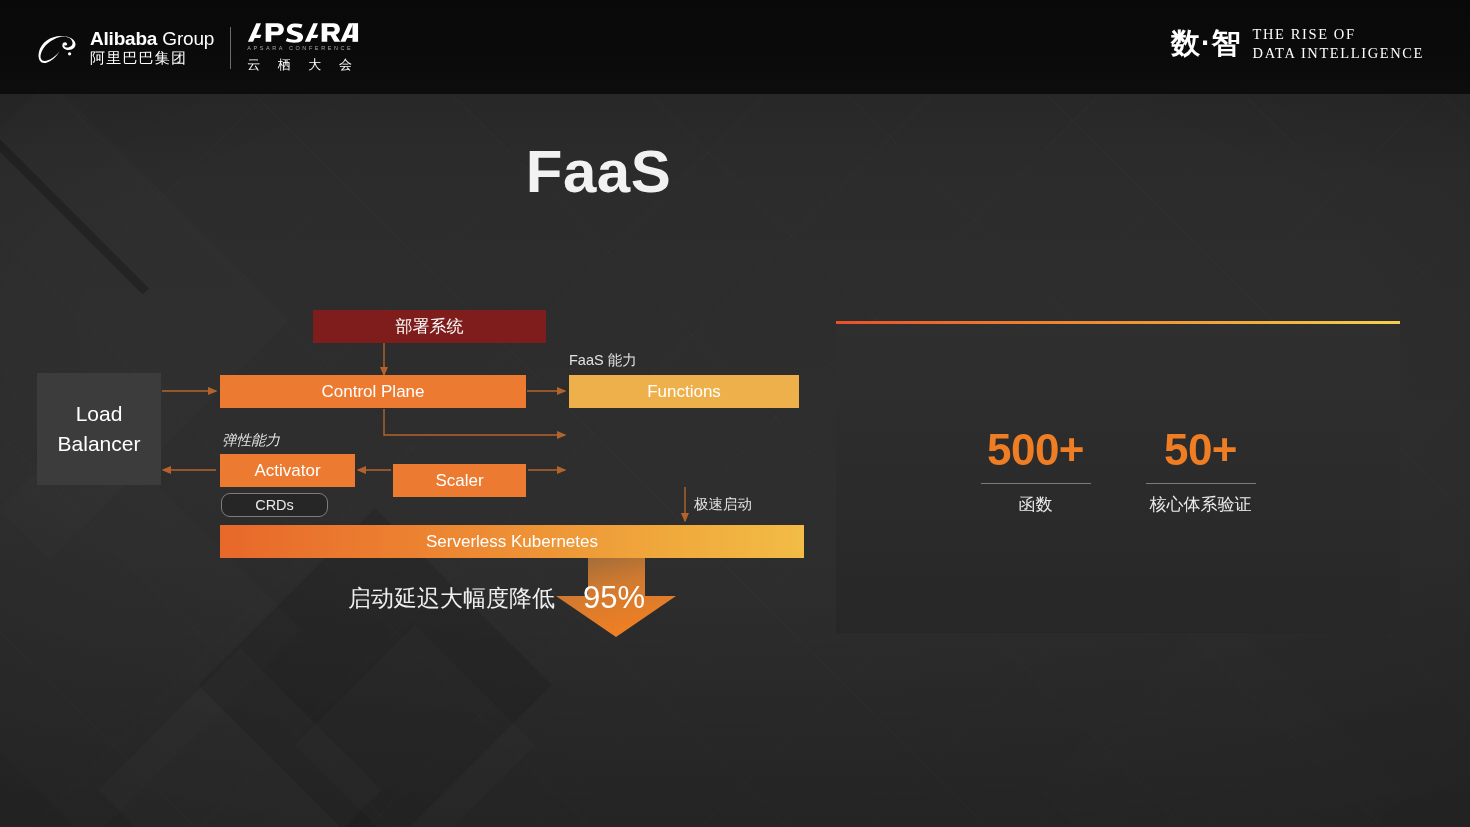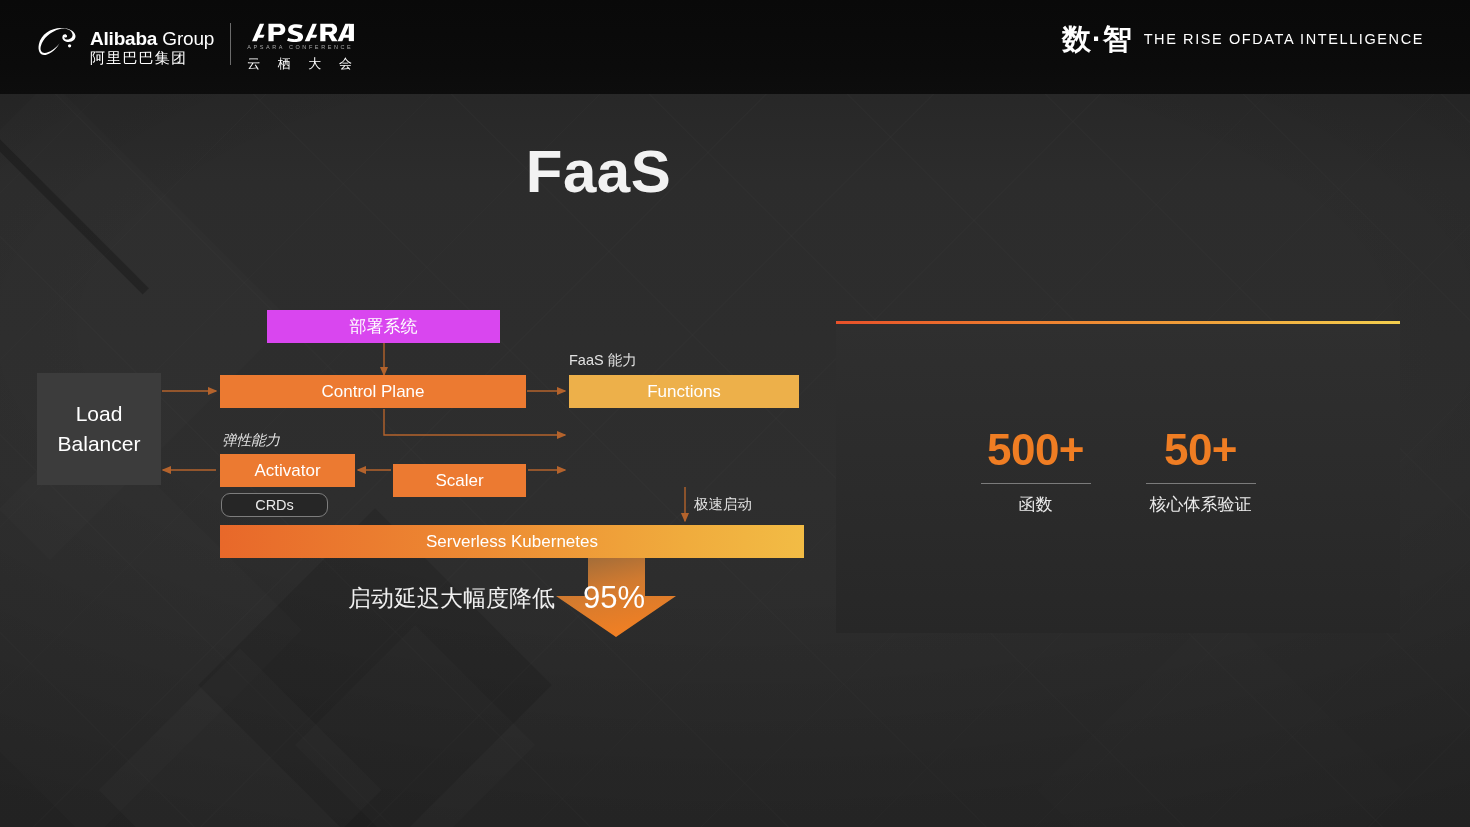--- a/index.html
+++ b/index.html
@@ -49,21 +49,21 @@
 
   
   .header {
     position: absolute; left: 0; top: 0;
     width: 1470px; height: 94px;
     background: linear-gradient(180deg, #090909 0%, #0b0b0b 70%, #0d0d0d 100%);
     z-index: 20;
   }
   .logo-left {
     position: absolute; left: 36px; top: 23px;
-    display: flex; height: 50px;
+    display: flex; align-items: center; height: 50px;
   }
   .ali-mark { width: 48px; height: 34px; margin-right: 6px; }
   .ali-words { display: flex; flex-direction: column; justify-content: center; }
   .ali-en {
     color: #fff; font-size: 19px; font-weight: bold;
     letter-spacing: -0.2px; line-height: 1.05;
     white-space: nowrap;
   }
   .ali-en .grp { font-weight: normal; }
   .ali-cn {
@@ -89,21 +89,21 @@
   .logo-right {
     position: absolute; right: 46px; top: 25px;
     display: flex; align-items: center;
   }
   .shu-zhi {
     color: #fff; font-size: 29px; font-weight: bold;
     letter-spacing: 1px; line-height: 1;
     margin-right: 11px;
     white-space: nowrap;
   }
-  .rise-lines { display: flex; flex-direction: row; }
+  .rise-lines { display: flex; flex-direction: column; font-family: Liberation Serif, serif; }
   .rise-l1, .rise-l2 {
     color: #fff; font-size: 14.5px; letter-spacing: 1.6px;
     line-height: 1.28; white-space: nowrap;
   }
 
   
   .slide-title {
     position: absolute; left: 0; top: 137px; width: 1197px;
     text-align: center;
     color: #f2f2f2;
@@ -122,21 +122,21 @@
   .node {
     position: absolute;
     display: flex; align-items: center; justify-content: center;
     color: #fff;
     box-sizing: border-box;
     text-align: center;
   }
   .n-orange { background: #ec7a31; font-size: 17px; }
   .n-amber  { background: #edb04a; font-size: 17px; }
   .n-grey   { background: #3c3c3c; }
-  .n-grey2  { background: #d946ef; }
+  .n-grey2  { background: #7f1d1d; margin-left: 46px; }
   .n-crd {
     background: #262626;
     border: 1px solid #7d7d7d;
     border-radius: 9px;
     font-size: 14.5px;
     color: #e9e9e9;
   }
   .n-grad {
     background: linear-gradient(90deg, #e8682a 0%, #ed8b33 45%, #f0ac3d 80%, #f2bc45 100%);
     font-size: 17px;

